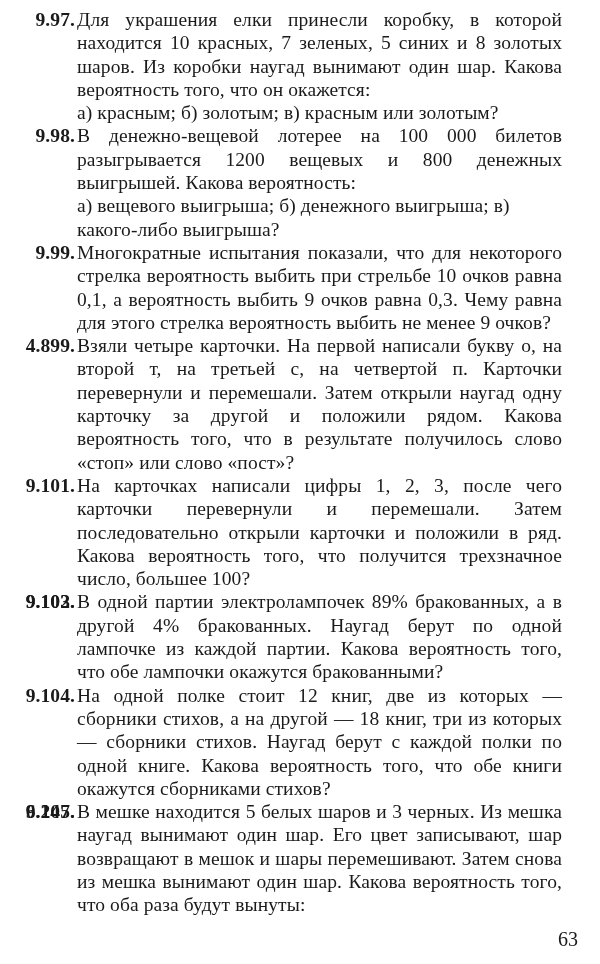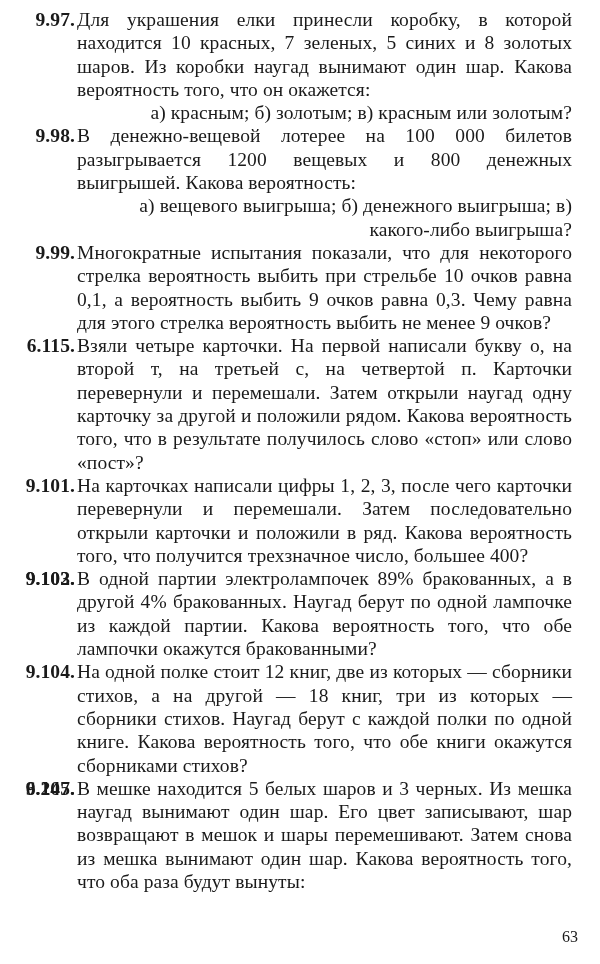--- a/index.html
+++ b/index.html
@@ -7,38 +7,38 @@
     width: 600px; height: 964px; overflow: hidden; position: relative;
     font-family: "Liberation Serif", "DejaVu Serif", serif;
     color: #1a1a1a;
   }
   .page {
     position: absolute; left: 0; top: 8px; width: 600px;
   }
   .problem {
     position: relative;
     padding-left: 77px;
-    padding-right: 28px;
+    padding-right: 38px;
     font-size: 19.5px;
     line-height: 23.3px;
     text-align: justify;
     letter-spacing: 0.1px;
   }
   .problem .num {
     position: absolute;
     right: 525px;
     top: 0;
     font-weight: bold;
     white-space: nowrap;
   }
   .problem .body { display: block; }
-  .problem .sub { display: block; text-align: right; }
+  .problem .sub { display: block; text-align: left; }
   .pagenum {
     position: absolute; right: 22px; top: 928px;
-    font-size: 16px;
+    font-size: 20px;
   }
 </style>
 </head>
 <body>
 
 <div class="page">
 
   <div class="problem">
     <span class="num">9.97.</span>
     <span class="body">Для украшения елки принесли коробку, в которой находится 10 красных, 7 зеленых, 5 синих и 8 золотых шаров. Из коробки наугад вынимают один шар. Какова вероятность того, что он окажется:</span>
@@ -50,27 +50,27 @@
     <span class="body">В денежно-вещевой лотерее на 100 000 билетов разыгрывается 1200 вещевых и 800 денежных выигрышей. Какова вероятность:</span>
     <span class="sub">а) вещевого выигрыша; б) денежного выигрыша; в) какого-либо выигрыша?</span>
   </div>
 
   <div class="problem">
     <span class="num">9.99.</span>
     <span class="body">Многократные испытания показали, что для некоторого стрелка вероятность выбить при стрельбе 10 очков равна 0,1, а вероятность выбить 9 очков равна 0,3. Чему равна для этого стрелка вероятность выбить не менее 9 очков?</span>
   </div>
 
   <div class="problem">
-    <span class="num">6.115.</span>
+    <span class="num">4.899.</span>
     <span class="body">Взяли четыре карточки. На первой написали букву о, на второй т, на третьей с, на четвертой п. Карточки перевернули и перемешали. Затем открыли наугад одну карточку за другой и положили рядом. Какова вероятность того, что в результате получилось слово «стоп» или слово «пост»?</span>
   </div>
 
   <div class="problem">
     <span class="num">9.101.</span>
-    <span class="body">На карточках написали цифры 1, 2, 3, после чего карточки перевернули и перемешали. Затем последовательно открыли карточки и положили в ряд. Какова вероятность того, что получится трехзначное число, большее 400?</span>
+    <span class="body">На карточках написали цифры 1, 2, 3, после чего карточки перевернули и перемешали. Затем последовательно открыли карточки и положили в ряд. Какова вероятность того, что получится трехзначное число, большее 100?</span>
   </div>
 
   <div class="problem">
     <span class="num">9.102.</span>
   </div>
 
   <div class="problem">
     <span class="num">9.103.</span>
     <span class="body">В одной партии электролампочек 89% бракованных, а в другой 4% бракованных. Наугад берут по одной лампочке из каждой партии. Какова вероятность того, что обе лампочки окажутся бракованными?</span>
   </div>

